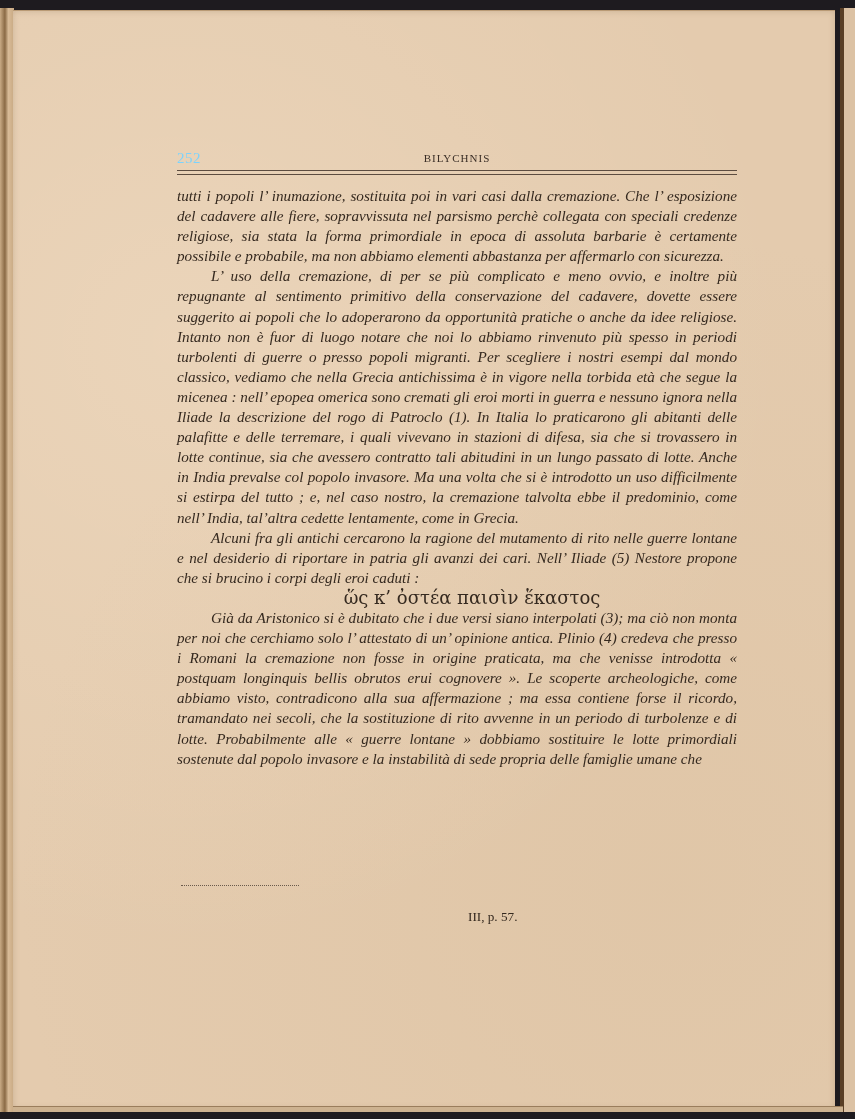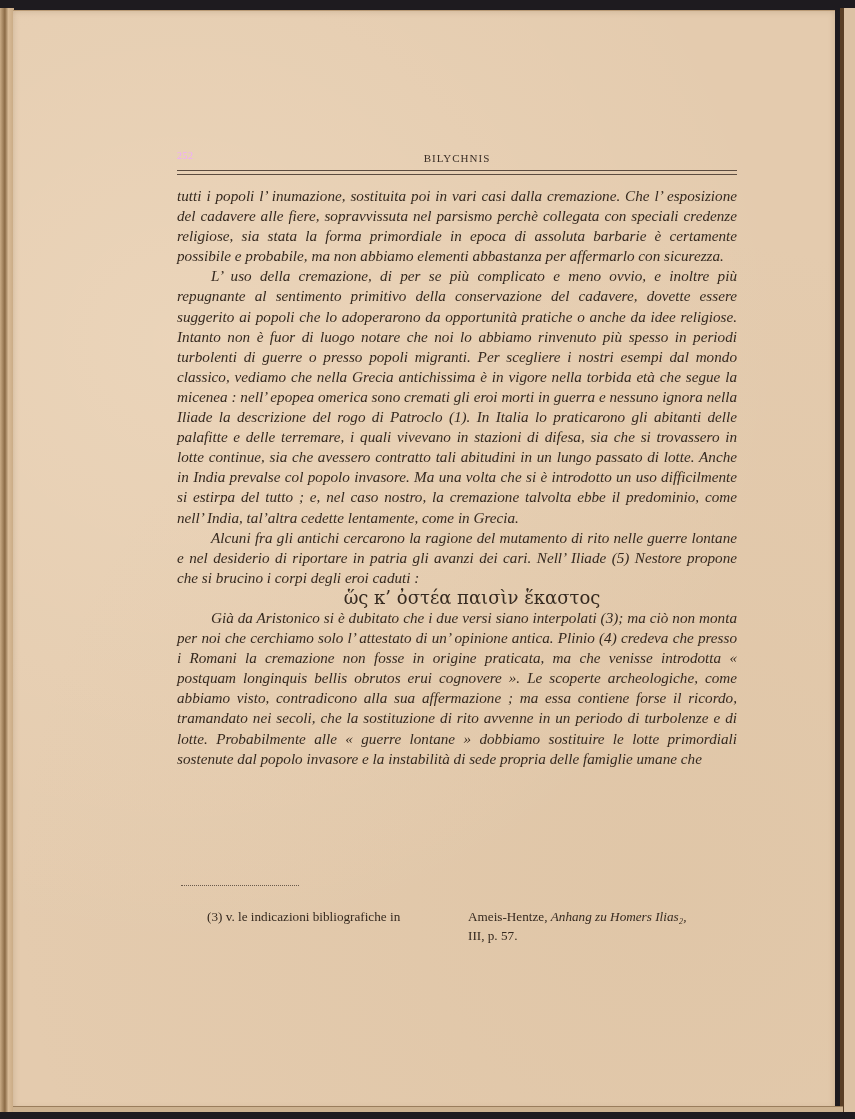--- a/index.html
+++ b/index.html
@@ -30,21 +30,21 @@
   .bottom-edge {
     position: absolute; left: 13px; top: 1106px; width: 830px; height: 5px;
     background: #cdb290; border-top: 1px solid #9a7d5c;
   }
 
   .header {
     position: absolute; left: 177px; top: 150px; width: 560px; height: 20px;
   }
   .page-number {
     position: absolute; left: 0; top: 0;
-    font-size: 10px; color: #f0abfc; letter-spacing: 0.5px;
+    font-size: 15px; color: #7dd3fc; letter-spacing: 0.5px;
   }
   .running-head {
     position: absolute; left: 0; right: 0; top: 2px; text-align: center;
     font-size: 11px; letter-spacing: 1px; color: #3a2e26;
   }
   .header-rule {
     position: absolute; left: 177px; top: 170px; width: 560px; height: 3px;
     border-top: 1px solid #5c4c40; border-bottom: 1px solid #5c4c40;
   }
 
@@ -96,21 +96,17 @@
   <p class="indent">L’ uso della cremazione, di per se più complicato e meno ovvio, e inoltre più repugnante al sentimento primitivo della conservazione del cadavere, dovette essere suggerito ai popoli che lo adoperarono da opportunità pratiche o anche da idee religiose. Intanto non è fuor di luogo notare che noi lo abbiamo rinvenuto più spesso in periodi turbolenti di guerre o presso popoli migranti. Per scegliere i nostri esempi dal mondo classico, vediamo che nella Grecia antichissima è in vigore nella torbida età che segue la micenea : nell’ epopea omerica sono cremati gli eroi morti in guerra e nessuno ignora nella Iliade la descrizione del rogo di Patroclo (1). In Italia lo praticarono gli abitanti delle palafitte e delle terremare, i quali vivevano in stazioni di difesa, sia che si trovassero in lotte continue, sia che avessero contratto tali abitudini in un lungo passato di lotte. Anche in India prevalse col popolo invasore. Ma una volta che si è introdotto un uso difficilmente si estirpa del tutto ; e, nel caso nostro, la cremazione talvolta ebbe il predominio, come nell’ India, tal’altra cedette lentamente, come in Grecia.</p>
   <p class="indent">Alcuni fra gli antichi cercarono la ragione del mutamento di rito nelle guerre lontane e nel desiderio di riportare in patria gli avanzi dei cari. Nell’ Iliade (5) Nestore propone che si brucino i corpi degli eroi caduti :</p>
   <div class="greek l1">ὥς κ’ ὀστέα παισὶν ἕκαστος</div>
   <p class="indent">Già da Aristonico si è dubitato che i due versi siano interpolati (3); ma ciò non monta per noi che cerchiamo solo l’ attestato di un’ opinione antica. Plinio (4) credeva che presso i Romani la cremazione non fosse in origine praticata, ma che venisse introdotta « postquam longinquis bellis obrutos erui cognovere ». Le scoperte archeologiche, come abbiamo visto, contradicono alla sua affermazione ; ma essa contiene forse il ricordo, tramandato nei secoli, che la sostituzione di rito avvenne in un periodo di turbolenze e di lotte. Probabilmente alle « guerre lontane » dobbiamo sostituire le lotte primordiali sostenute dal popolo invasore e la instabilità di sede propria delle famiglie umane che</p>
 </div>
 
 <div class="fn-rule"></div>
 
 <div class="footnotes">
   <div class="fn-col left">
-    <div class="fn-line">(3) v. le indicazioni bibliografiche in</div>
   </div>
   <div class="fn-col right">
-    <div class="fn-line">
-      <span>Ameis-Hentze, </span><em>Anhang zu Homers Ilias₂,</em>
-    </div>
     <div class="fn-line">III, p. 57.</div>
   </div>
 </div>
 
 </body></html>

